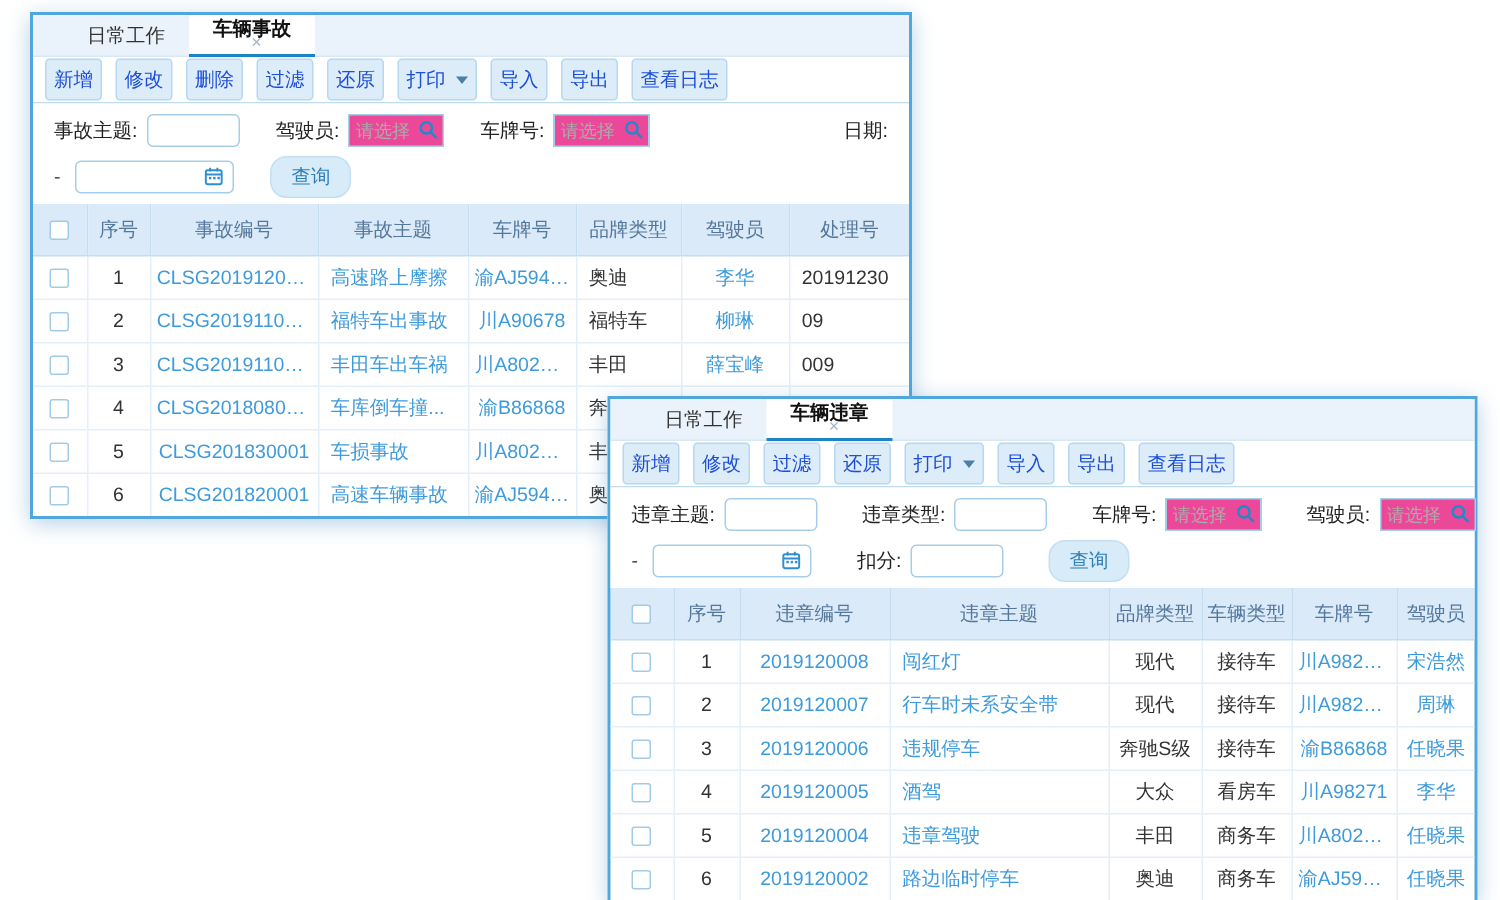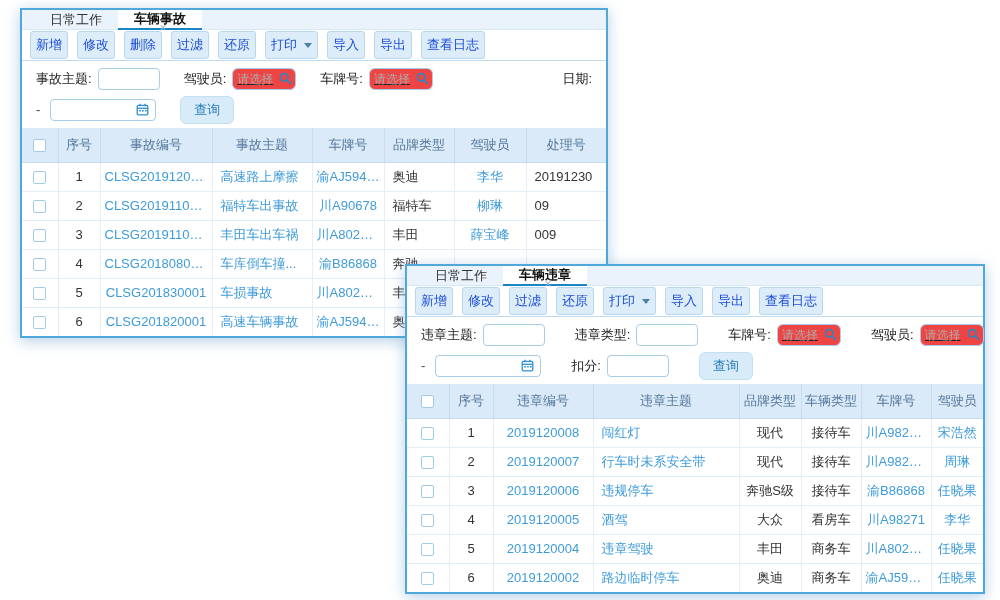--- a/index.html
+++ b/index.html
@@ -11,22 +11,22 @@
   .win {
     position:absolute; background:#fff;
     border:2px solid #4FA7DB;
     box-shadow:0 3px 14px rgba(90,150,200,.45);
   }
   .win1 { left:20px; top:8px; width:588px; z-index:1; }
   .win2 { left:405px; top:264px; width:580px; z-index:5; }
 
   
   .tabbar {
-    display:flex; align-items:stretch; height:20px;
-    background:#EAF3FB; padding-left:12px;
+    display:flex; align-items:stretch; height:28px;
+    background:#EAF3FB; padding-left:20px;
     border-bottom:1px solid #D7E8F6;
   }
   .tab {
     display:flex; align-items:center; padding:0 16px;
     font-size:13px; color:#333; cursor:default; position:relative;
   }
   .tab.active {
     background:#fff; font-weight:bold; color:#111;
     border-bottom:2px solid #1B84C7; margin-bottom:-1px; z-index:1;flex-direction:column;
   }
@@ -57,38 +57,38 @@
   .frow { display:flex; align-items:center; height:31px; padding:0 14px; font-size:13px; color:#222; }
   .fgroup { display:flex; align-items:center; margin-right:24px; }
   .win2 .fgroup { margin-right:30px; }
   .flabel { margin-right:6px; white-space:nowrap; }
   .finput {
     width:62px; height:22px; border:1px solid #A6CDE9; border-radius:4px;
     outline:none; font-size:12px; font-family:inherit; padding:0 4px; color:#333;
   }
   .searchbox {
     display:flex; align-items:center; width:64px; height:22px;
-    border:1px solid #A6CDE9; border-radius:6px; padding:0 3px; background:#ef4444; overflow:hidden;text-decoration:underline;
+    border:1px solid #A6CDE9; border-radius:0; padding:0 3px; background:#ec4899; overflow:hidden;
   }
   .searchbox input {
     flex:1; min-width:0; border:none; outline:none; font-size:12px;
     font-family:inherit; color:#333; padding:0 1px; background:transparent;
   }
   .searchbox input::placeholder { color:#ABABAB; }
   .sicon { flex:0 0 auto; display:flex; }
   .datebox {
     display:flex; align-items:center; width:106px; height:22px;
     border:1px solid #A6CDE9; border-radius:4px; padding:0 6px; background:#fff;
   }
   .datebox input {
     flex:1; min-width:0; border:none; outline:none; font-size:12px; font-family:inherit; background:transparent;
   }
   .dicon { flex:0 0 auto; display:flex; }
   .qbtn {
-    padding:4px 13px; background:#D8EBF9; border:1px solid #C3DFF2; border-radius:6px;
+    padding:4px 13px; background:#D8EBF9; border:1px solid #C3DFF2; border-radius:11px;
     color:#2E7FB8; font-size:13px; font-family:inherit; cursor:pointer;
   }
   .dash { margin-right:10px; color:#444; }
   .pushright { margin-left:auto; margin-right:0; }
 
   
   .grid table { border-collapse:collapse; width:100%; table-layout:fixed; font-size:13px; }
   .grid th {
     background:#DBEAF8; color:#54779B; font-weight:normal; height:34px;
     border-right:1px solid #C6DDF0; border-bottom:1px solid #C6DDF0;

